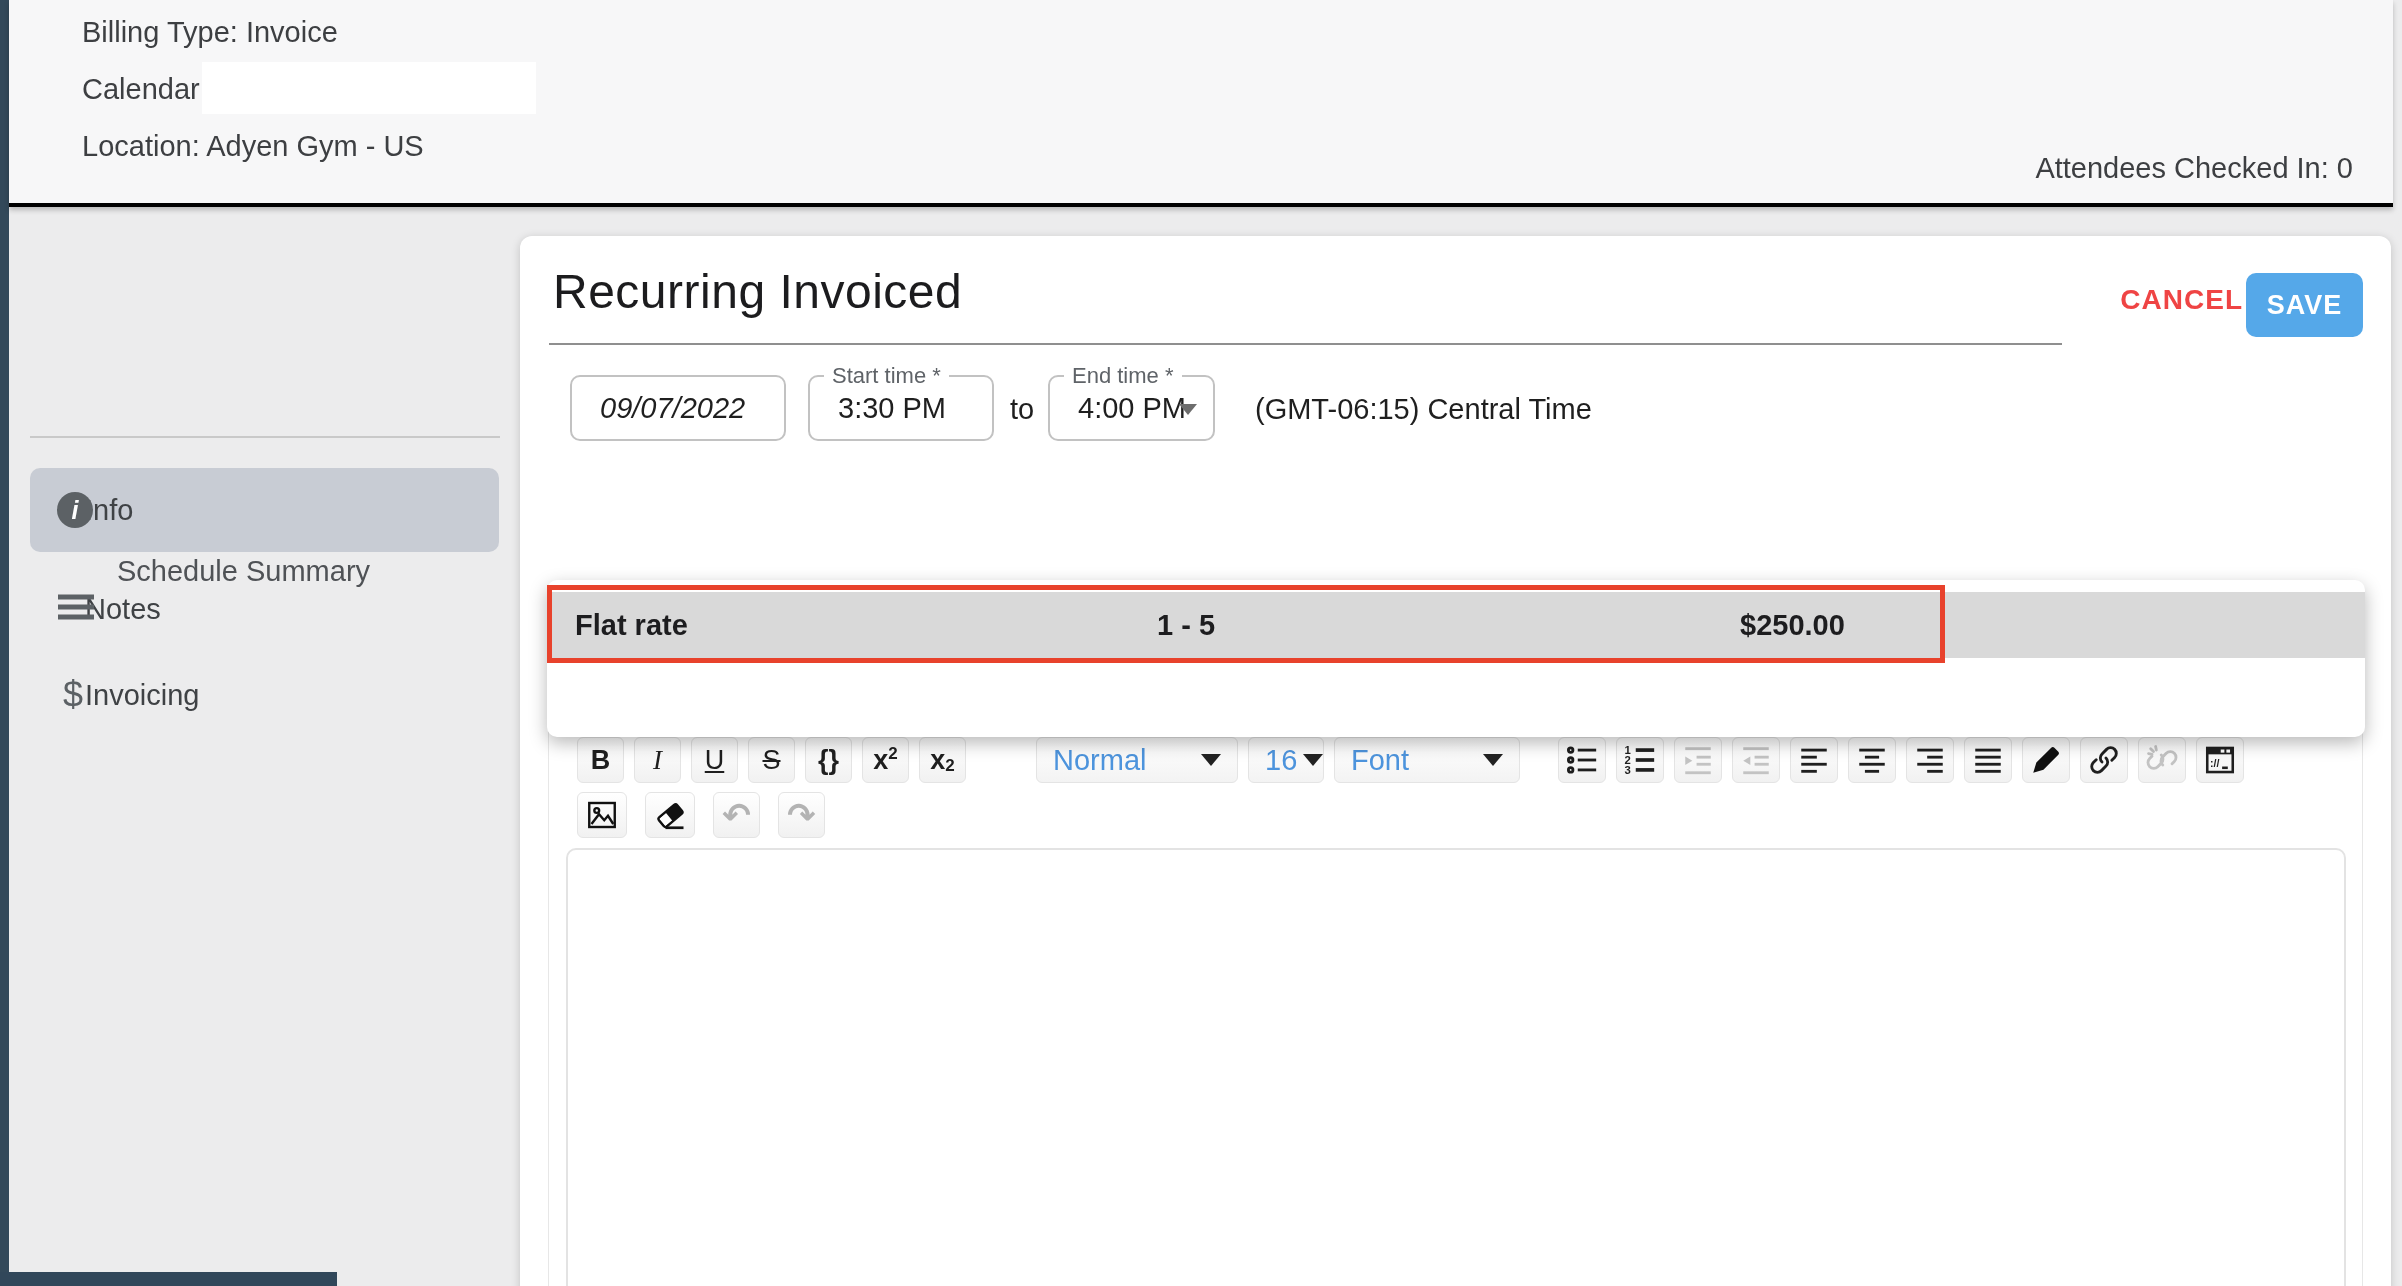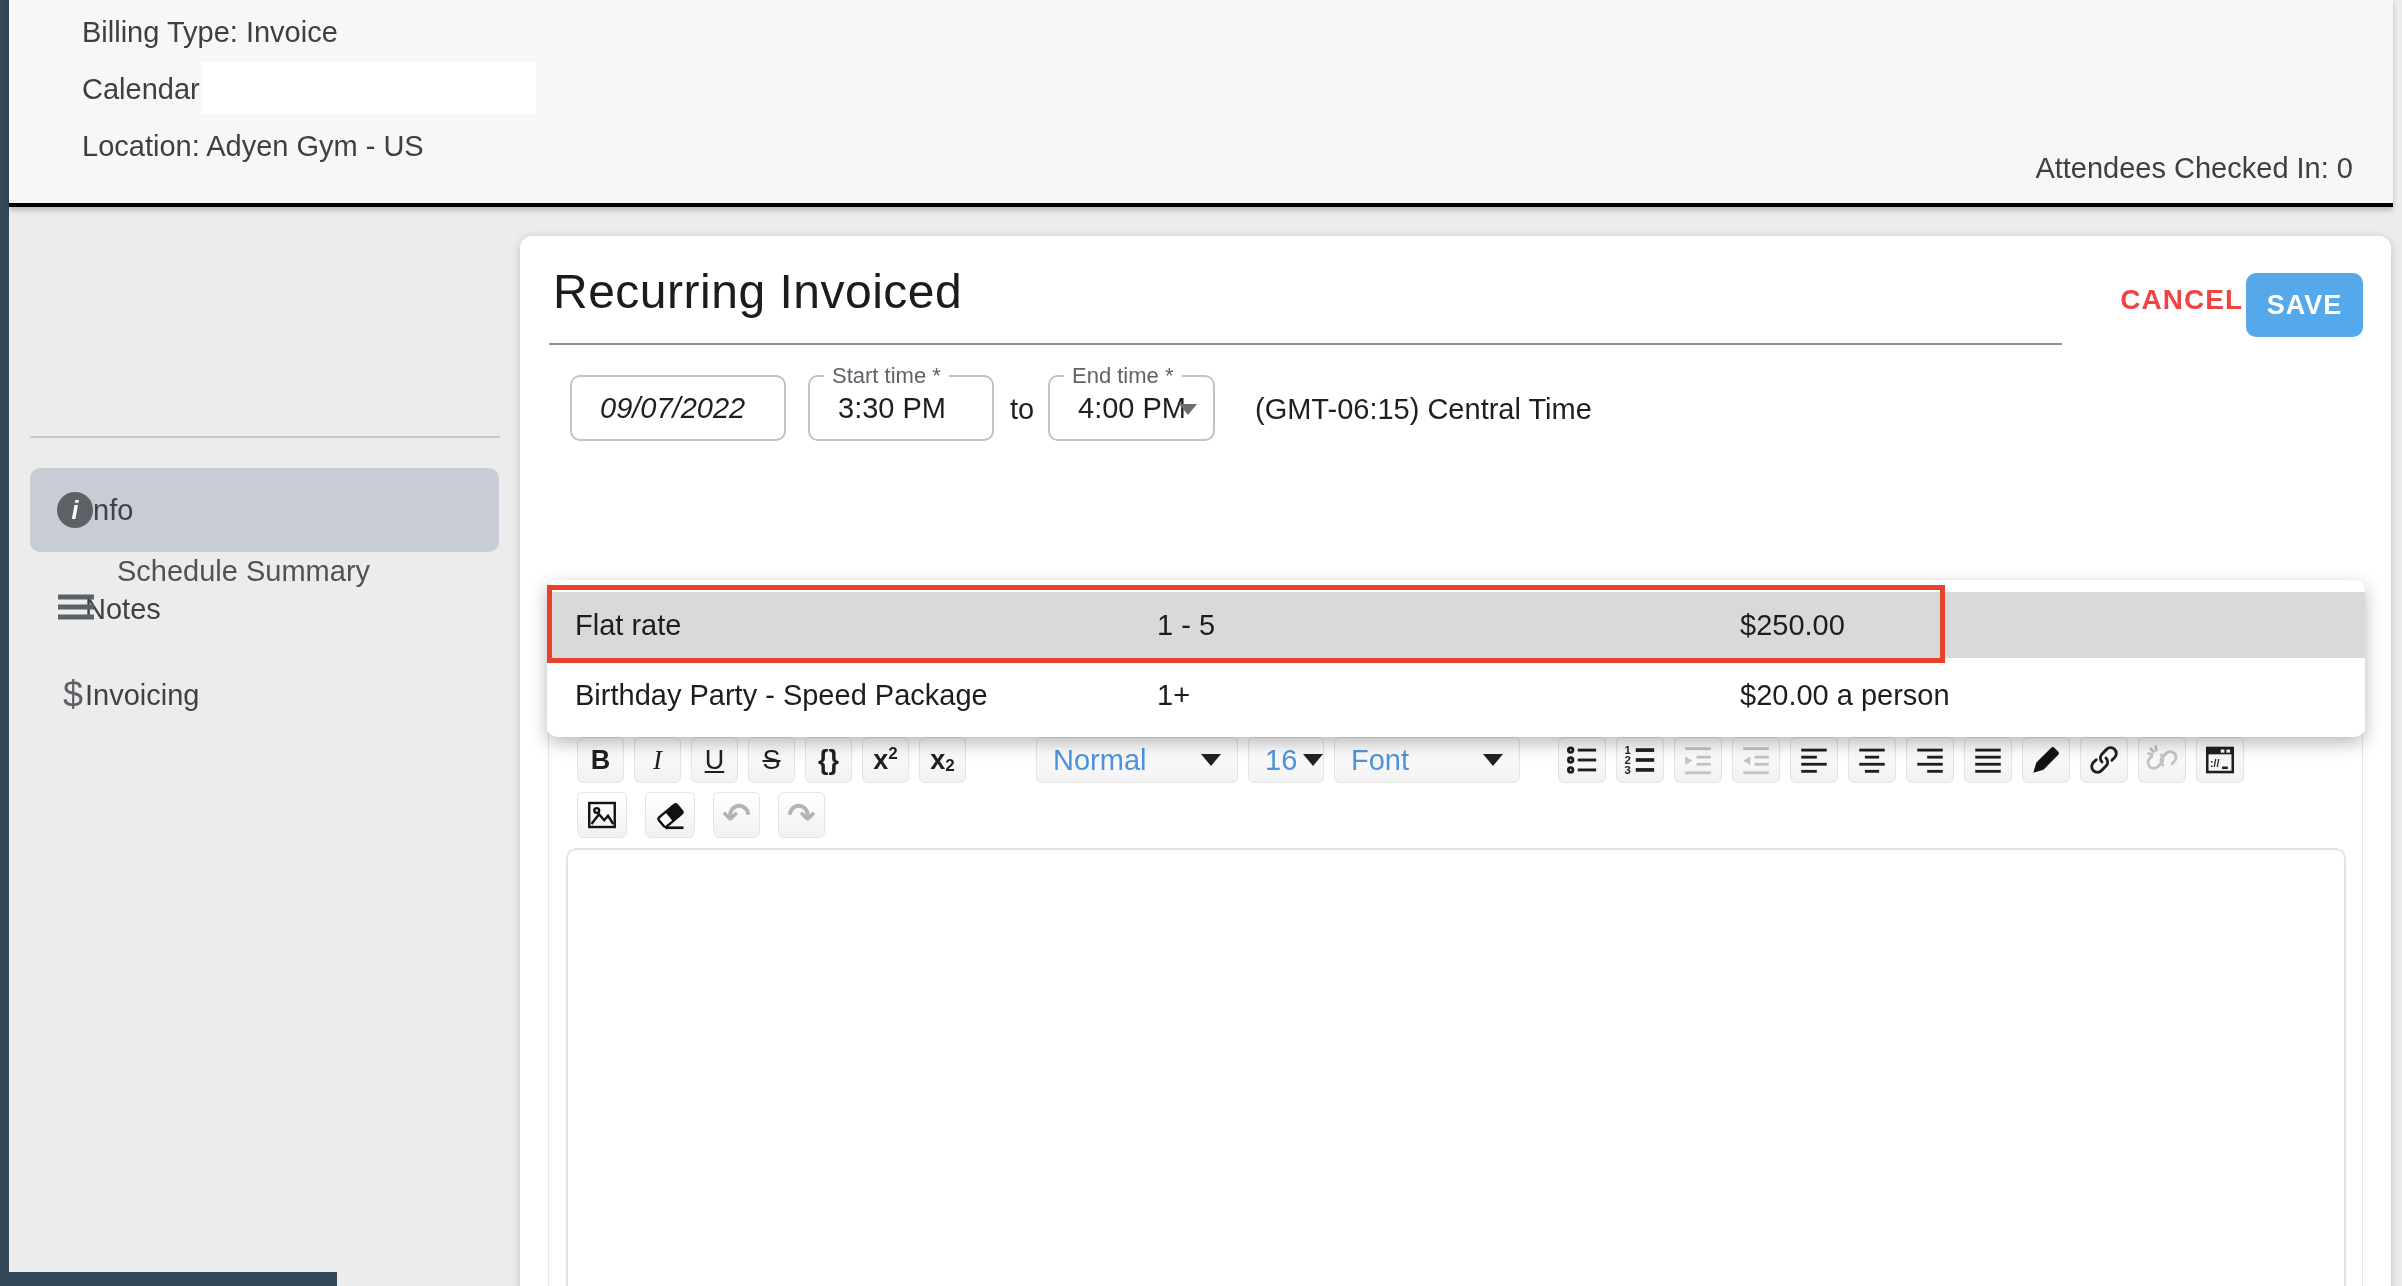--- a/index.html
+++ b/index.html
@@ -65,21 +65,21 @@
   .org-sep { width:2px; height:46px; background:#dcdcdc; }
   .org-search { cursor:pointer; display:flex; }
 
   
   .rate-panel { position:absolute; left:27px; top:344px; width:1818px; height:157px; background:#fff; border-radius:10px;
     box-shadow:0 6px 18px rgba(0,0,0,.28); z-index:5; padding-top:12px; }
   .rate-row { position:relative; width:100%; cursor:pointer; font-size:29px; color:#1d1d1f; }
   .rate-row .c-name { position:absolute; left:28px; top:50%; transform:translateY(-50%); white-space:nowrap; }
   .rate-row .c-range { position:absolute; left:610px; top:50%; transform:translateY(-50%); }
   .rate-row .c-price { position:absolute; left:1193px; top:50%; transform:translateY(-50%); white-space:nowrap; }
-  .rate-row.sel { height:66px; background:#d9d9d9; }
+  .rate-row.sel { height:66px; background:#d9d9d9;font-weight:bold; }
   .rate-row.plain { height:73px; background:#fff; }
   .annotation-rect { position:absolute; left:27px; top:349px; width:1398px; height:78px;
     border:5px solid #e8422c; z-index:6; pointer-events:none; }
 
   
   .editor-frame { position:absolute; left:28px; top:484px; width:1815px; height:600px;
     border:1px solid #e7e7e7; border-bottom:none; background:#fff; }
   .tb-row { position:absolute; left:28px; display:flex; align-items:center; }
   .tb-row1 { top:16px; gap:10px; }
   .tb-row2 { top:71px; gap:18px; }
@@ -331,21 +331,16 @@
 
     <div class="editor-canvas"></div>
   </div>
 
   <div class="rate-panel">
     <div class="rate-row sel">
       <span class="c-name">Flat rate</span>
       <span class="c-range">1 - 5</span>
       <span class="c-price">$250.00</span>
     </div>
-    <div class="rate-row plain">
-      <span class="c-name">Birthday Party - Speed Package</span>
-      <span class="c-range">1+</span>
-      <span class="c-price">$20.00 a person</span>
-    </div>
   </div>
   <div class="annotation-rect"></div>
 
 </div>
 
 </body></html>

